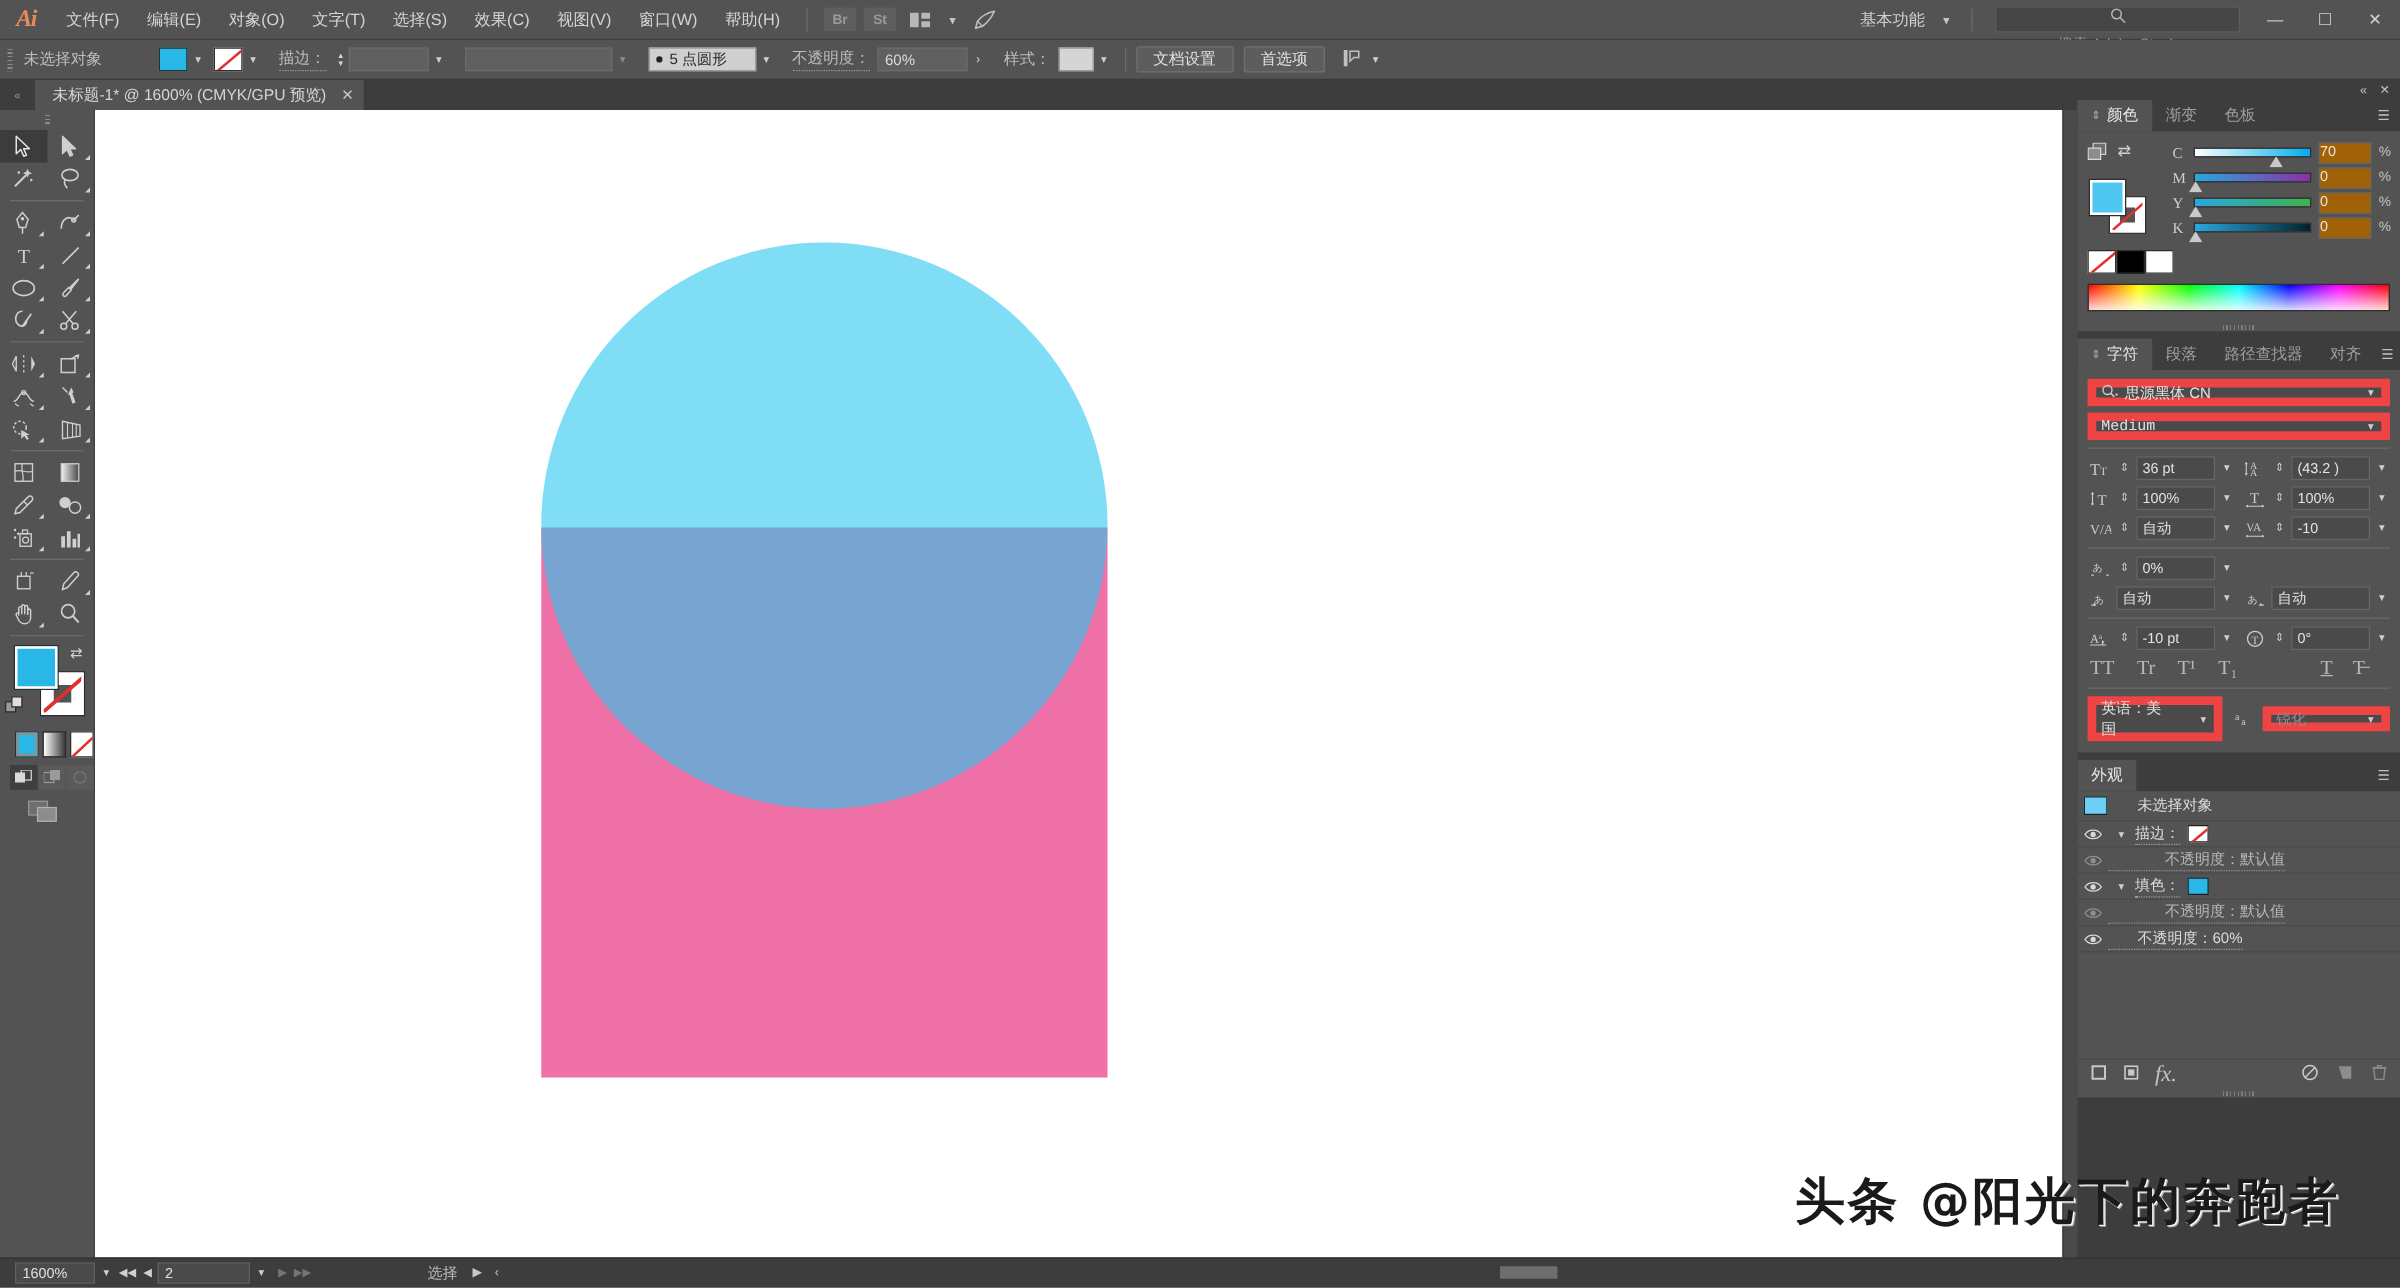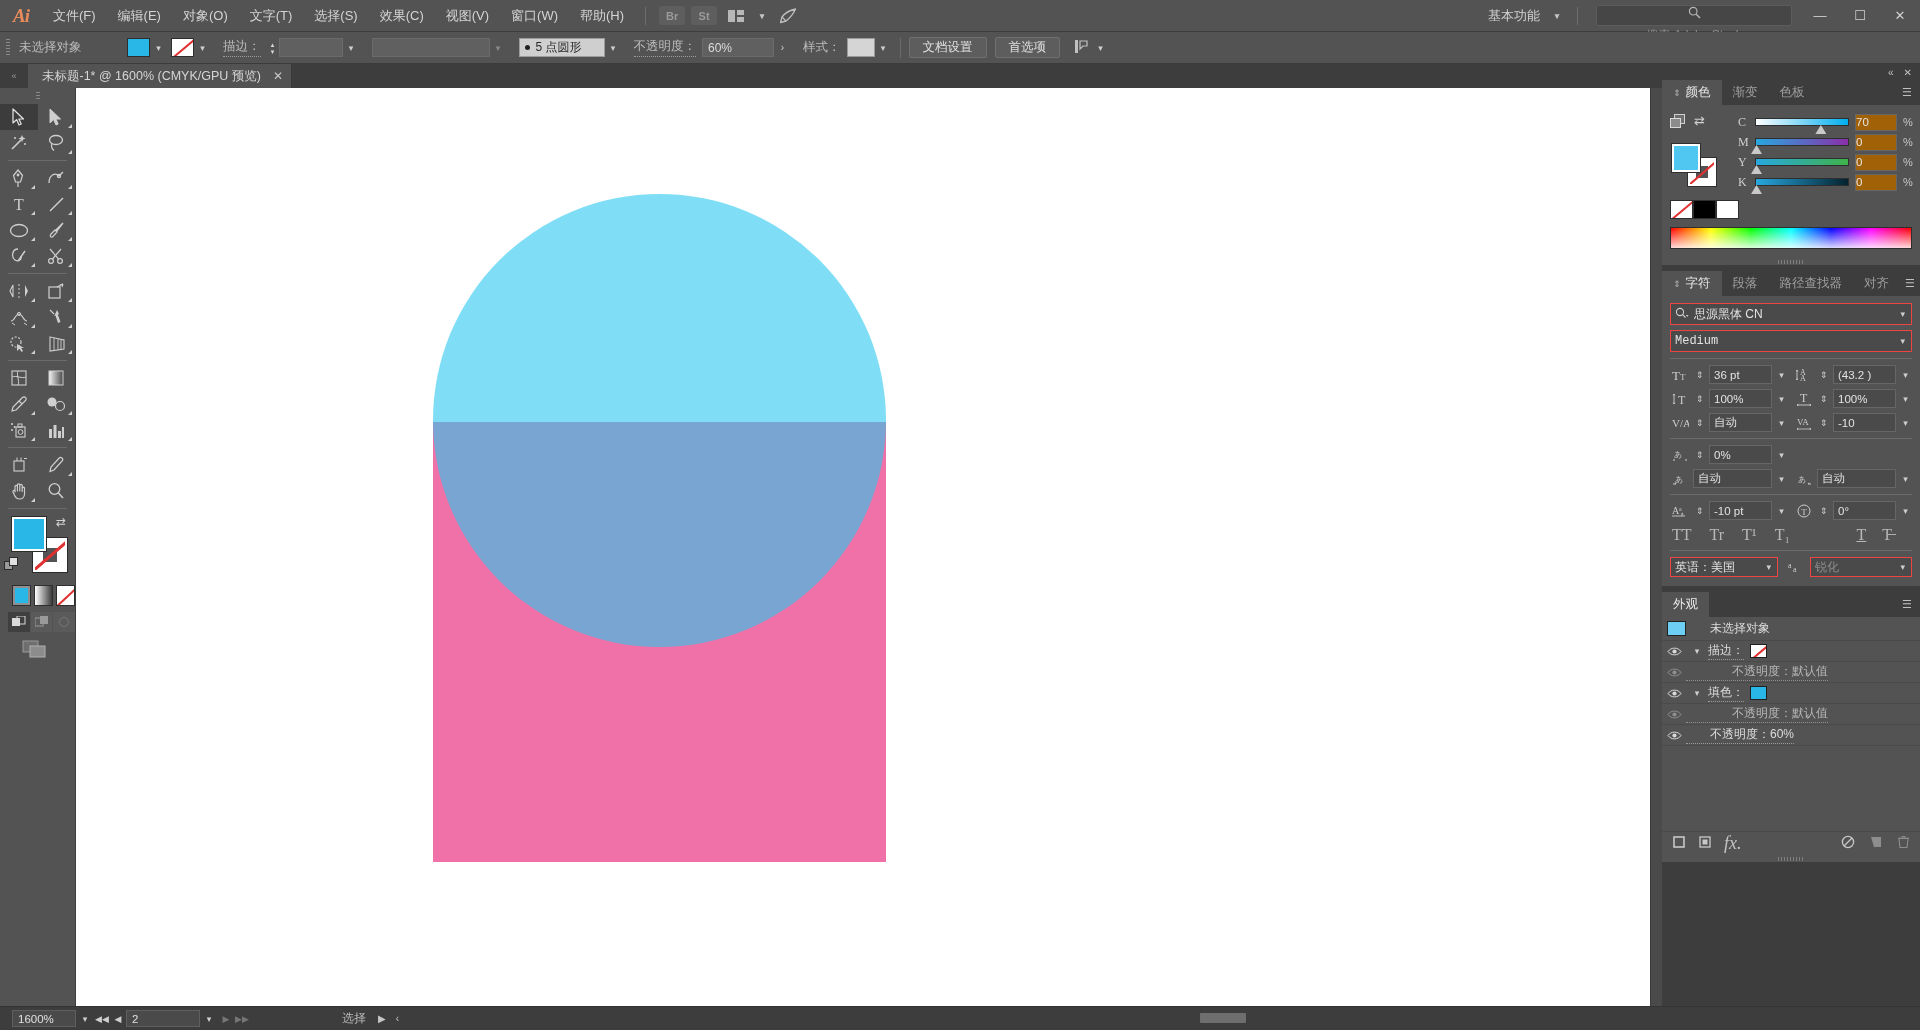--- a/index.html
+++ b/index.html
@@ -255,23 +255,23 @@
     height: 7px; display:flex; align-items:center; justify-content:center;
   }
   .gripdots {
     width: 26px; height: 4px;
     background: repeating-linear-gradient(to right,#7e7e7e 0 1px,transparent 1px 3px);
   }
 
   
   .cf-row { display: flex; align-items: center; gap: 4px; margin-bottom: 5px; }
   .cf-select {
-    flex: 1; height: 22px; background: #4a4a4a; border: 1px solid #ef4444;
+    flex: 1; height: 22px; background: #4a4a4a; border: 7px solid #ef4444;
     display: flex; align-items: center; padding: 0 4px; gap: 5px;
-    color: #e2e2e2; font-size: 12px; text-align: center;
+    color: #e2e2e2; font-size: 12px;
   }
   .cf-select .arrow { margin-left: auto; font-size: 9px; color: #cfcfcf; padding-right:2px;}
   .cf-hr { height: 1px; background: #6b6b6b; margin: 6px 0; }
   .cf-grid { display: flex; gap: 6px; margin-bottom: 5px; }
   .cf-cell { flex: 1; display: flex; align-items: center; gap: 3px; }
   .cf-ico { width: 20px; height: 18px; display: flex; align-items: center; justify-content: center; color: #cdcdcd; }
   .cf-ico svg { display:block; }
   .cf-num {
     flex: 1; height: 19px; background: #4a4a4a; border: 1px solid #666;
     display: flex; align-items: center; padding: 0 4px; color: #e2e2e2; font-size: 11.5px;
@@ -1058,21 +1058,21 @@
           <span>Tr</span>
           <span>T¹</span>
           <span>T₁</span>
           <span class="right" style="margin-right:16px;text-decoration:underline;">T</span>
           <span>T̶</span>
         </div>
 
         <div class="cf-hr"></div>
 
         <div class="cf-lang">
-          <div class="cf-select" style="flex:0 0 108px;height:20px;gap:24px;">
+          <div class="cf-select" style="flex:0 0 108px;height:36px;gap:24px;">
             <span>英语：美国</span>
             <span class="arrow">▾</span>
           </div>
           <span class="cf-ico">
             <svg width="17" height="14" viewBox="0 0 17 14">
               <text x="2" y="8" font-family="Liberation Serif, serif" font-size="8" fill="#cdcdcd">a</text>
               <text x="7" y="12" font-family="Liberation Serif, serif" font-size="8" fill="#cdcdcd">a</text>
             </svg>
           </span>
           <div class="cf-select" style="flex:1;height:20px;color:#8d8d8d;">
@@ -1204,14 +1204,15 @@
     <div class="sb-status">选择</div>
     <div class="sb-right">
       <span style="color:#c6c6c6;font-size:10px;">▶</span>
       <span style="color:#c6c6c6;font-size:10px;">‹</span>
     </div>
     <div class="sb-track">
       <div class="sb-thumb"></div>
     </div>
   </div>
 
+  <div class="watermark">头条 @阳光下的奔跑者</div>
 
 </div>
 
 </body></html>

